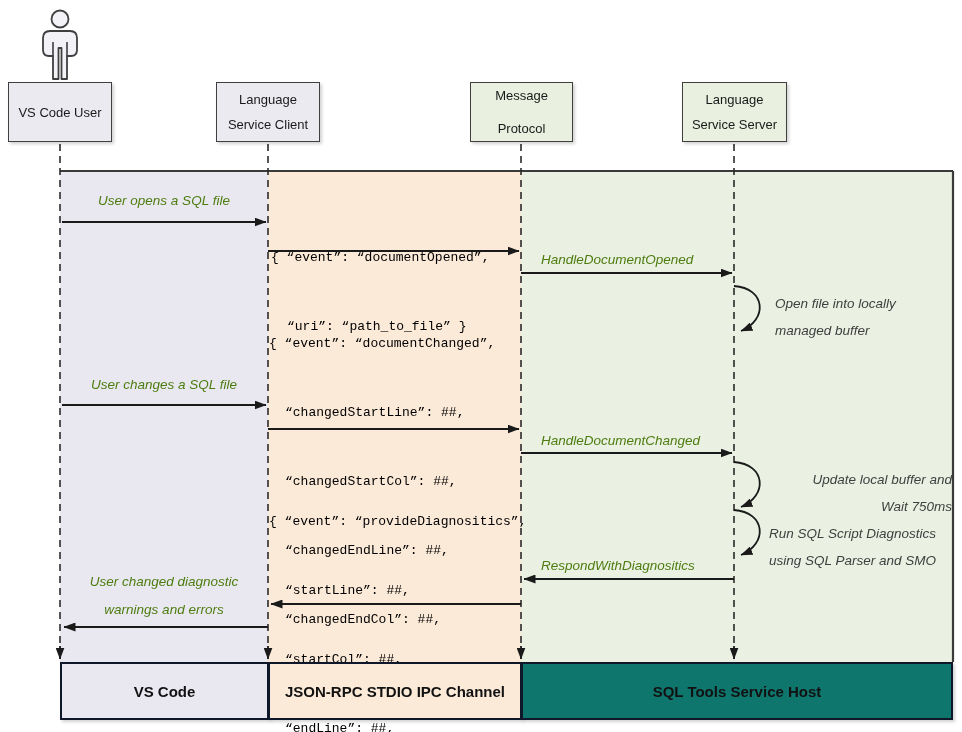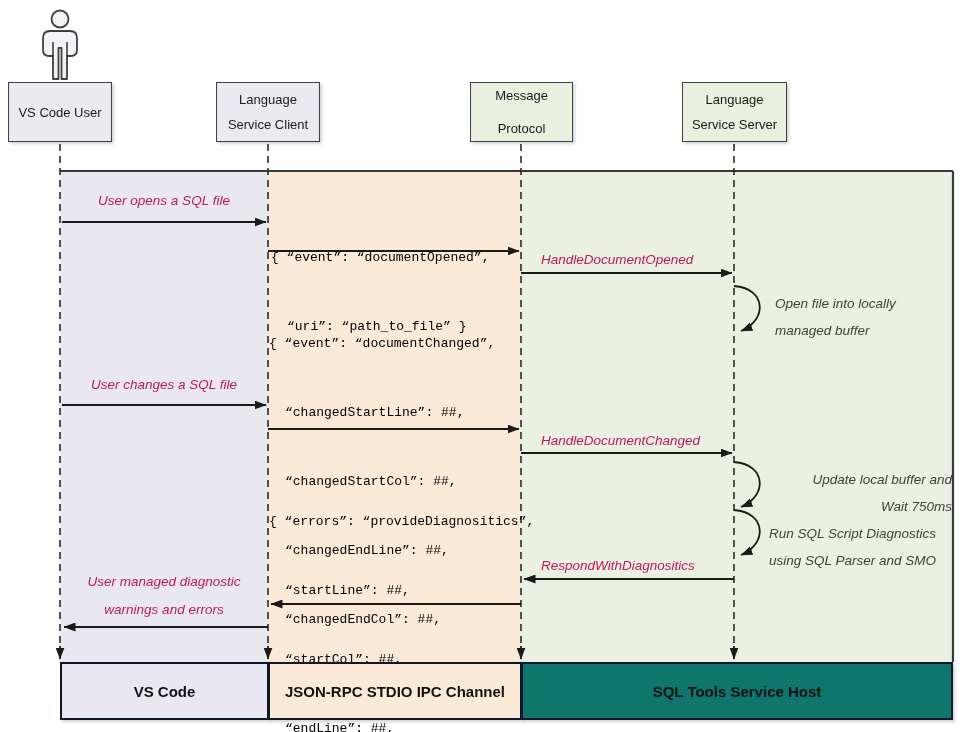--- a/index.html
+++ b/index.html
@@ -27,21 +27,21 @@
   
   .footer-box{position:absolute;top:662px;height:58px;border:2px solid #0f172a;
               display:flex;align-items:center;justify-content:center;
               font-weight:bold;font-size:15px;color:#111;box-sizing:border-box;
               box-shadow:2px 2px 3px rgba(0,0,0,.18);}
   .footer-0{left:60px;width:209px;background:#e9e8f0;}
   .footer-1{left:268px;width:254px;background:#fcead9;}
   .footer-2{left:521px;width:432px;background:#0f766e;}
 
   
-  .msg-label{position:absolute;font-style:italic;font-size:13.5px;color:#be185d;white-space:nowrap;}
+  .msg-label{position:absolute;font-style:italic;font-size:13.5px;color:#4d7c0f;white-space:nowrap;}
   .centered{width:208px;left:60px;text-align:center;}
   .note{position:absolute;font-style:italic;font-size:13.5px;line-height:27px;color:#404040;white-space:nowrap;}
   .json-block{position:absolute;font-family:"Liberation Mono","DejaVu Sans Mono",monospace;
               font-size:13px;line-height:23px;color:#000;white-space:pre;}
   .json-block div + div{padding-left:16px;}
 
   svg.overlay{position:absolute;left:0;top:0;width:962px;height:732px;}
   .wire{stroke:#1a1a1a;stroke-width:1.8;fill:none;}
   .life{stroke:#2b2b2b;stroke-width:1.6;stroke-dasharray:7 5;fill:none;}
   .frame{stroke:#3a3a3a;stroke-width:2.2;fill:none;}
@@ -107,21 +107,21 @@
     <span>Message</span>
     <span>Protocol</span>
   </div>
   <div class="actor actor-3 actor-green">
     <span>Language</span>
     <span>Service Server</span>
   </div>
 
   <div class="msg-label centered" style="top:193px">User opens a SQL file</div>
   <div class="msg-label centered" style="top:377px">User changes a SQL file</div>
-  <div class="msg-label centered" style="top:574px">User managed diagnostic</div>
+  <div class="msg-label centered" style="top:574px">User changed diagnostic</div>
   <div class="msg-label centered" style="top:602px">warnings and errors</div>
   <div class="msg-label" style="left:541px;top:252px">HandleDocumentOpened</div>
   <div class="msg-label" style="left:541px;top:433px">HandleDocumentChanged</div>
   <div class="msg-label" style="left:541px;top:558px">RespondWithDiagnositics</div>
 
   <div class="note" style="left:775px;top:290px">
     <div>Open file into locally</div>
     <div>managed buffer</div>
   </div>
   <div class="note" style="left:766px;top:466px;width:186px;text-align:right">
@@ -139,21 +139,21 @@
   </div>
   <div class="json-block" style="left:269px;top:286px">
     <div>{ “event”: “documentChanged”,</div>
     <div>“changedStartLine”: ##,</div>
     <div>“changedStartCol”: ##,</div>
     <div>“changedEndLine”: ##,</div>
     <div>“changedEndCol”: ##,</div>
     <div>“changedText”: “changed txt” }</div>
   </div>
   <div class="json-block" style="left:269px;top:464px">
-    <div>{ “errors”: “provideDiagnositics”,</div>
+    <div>{ “event”: “provideDiagnositics”,</div>
     <div>“startLine”: ##,</div>
     <div>“startCol”: ##,</div>
     <div>“endLine”: ##,</div>
     
     
   </div>
 
   <div class="footer-box footer-0">
     <span>VS Code</span>
   </div>

